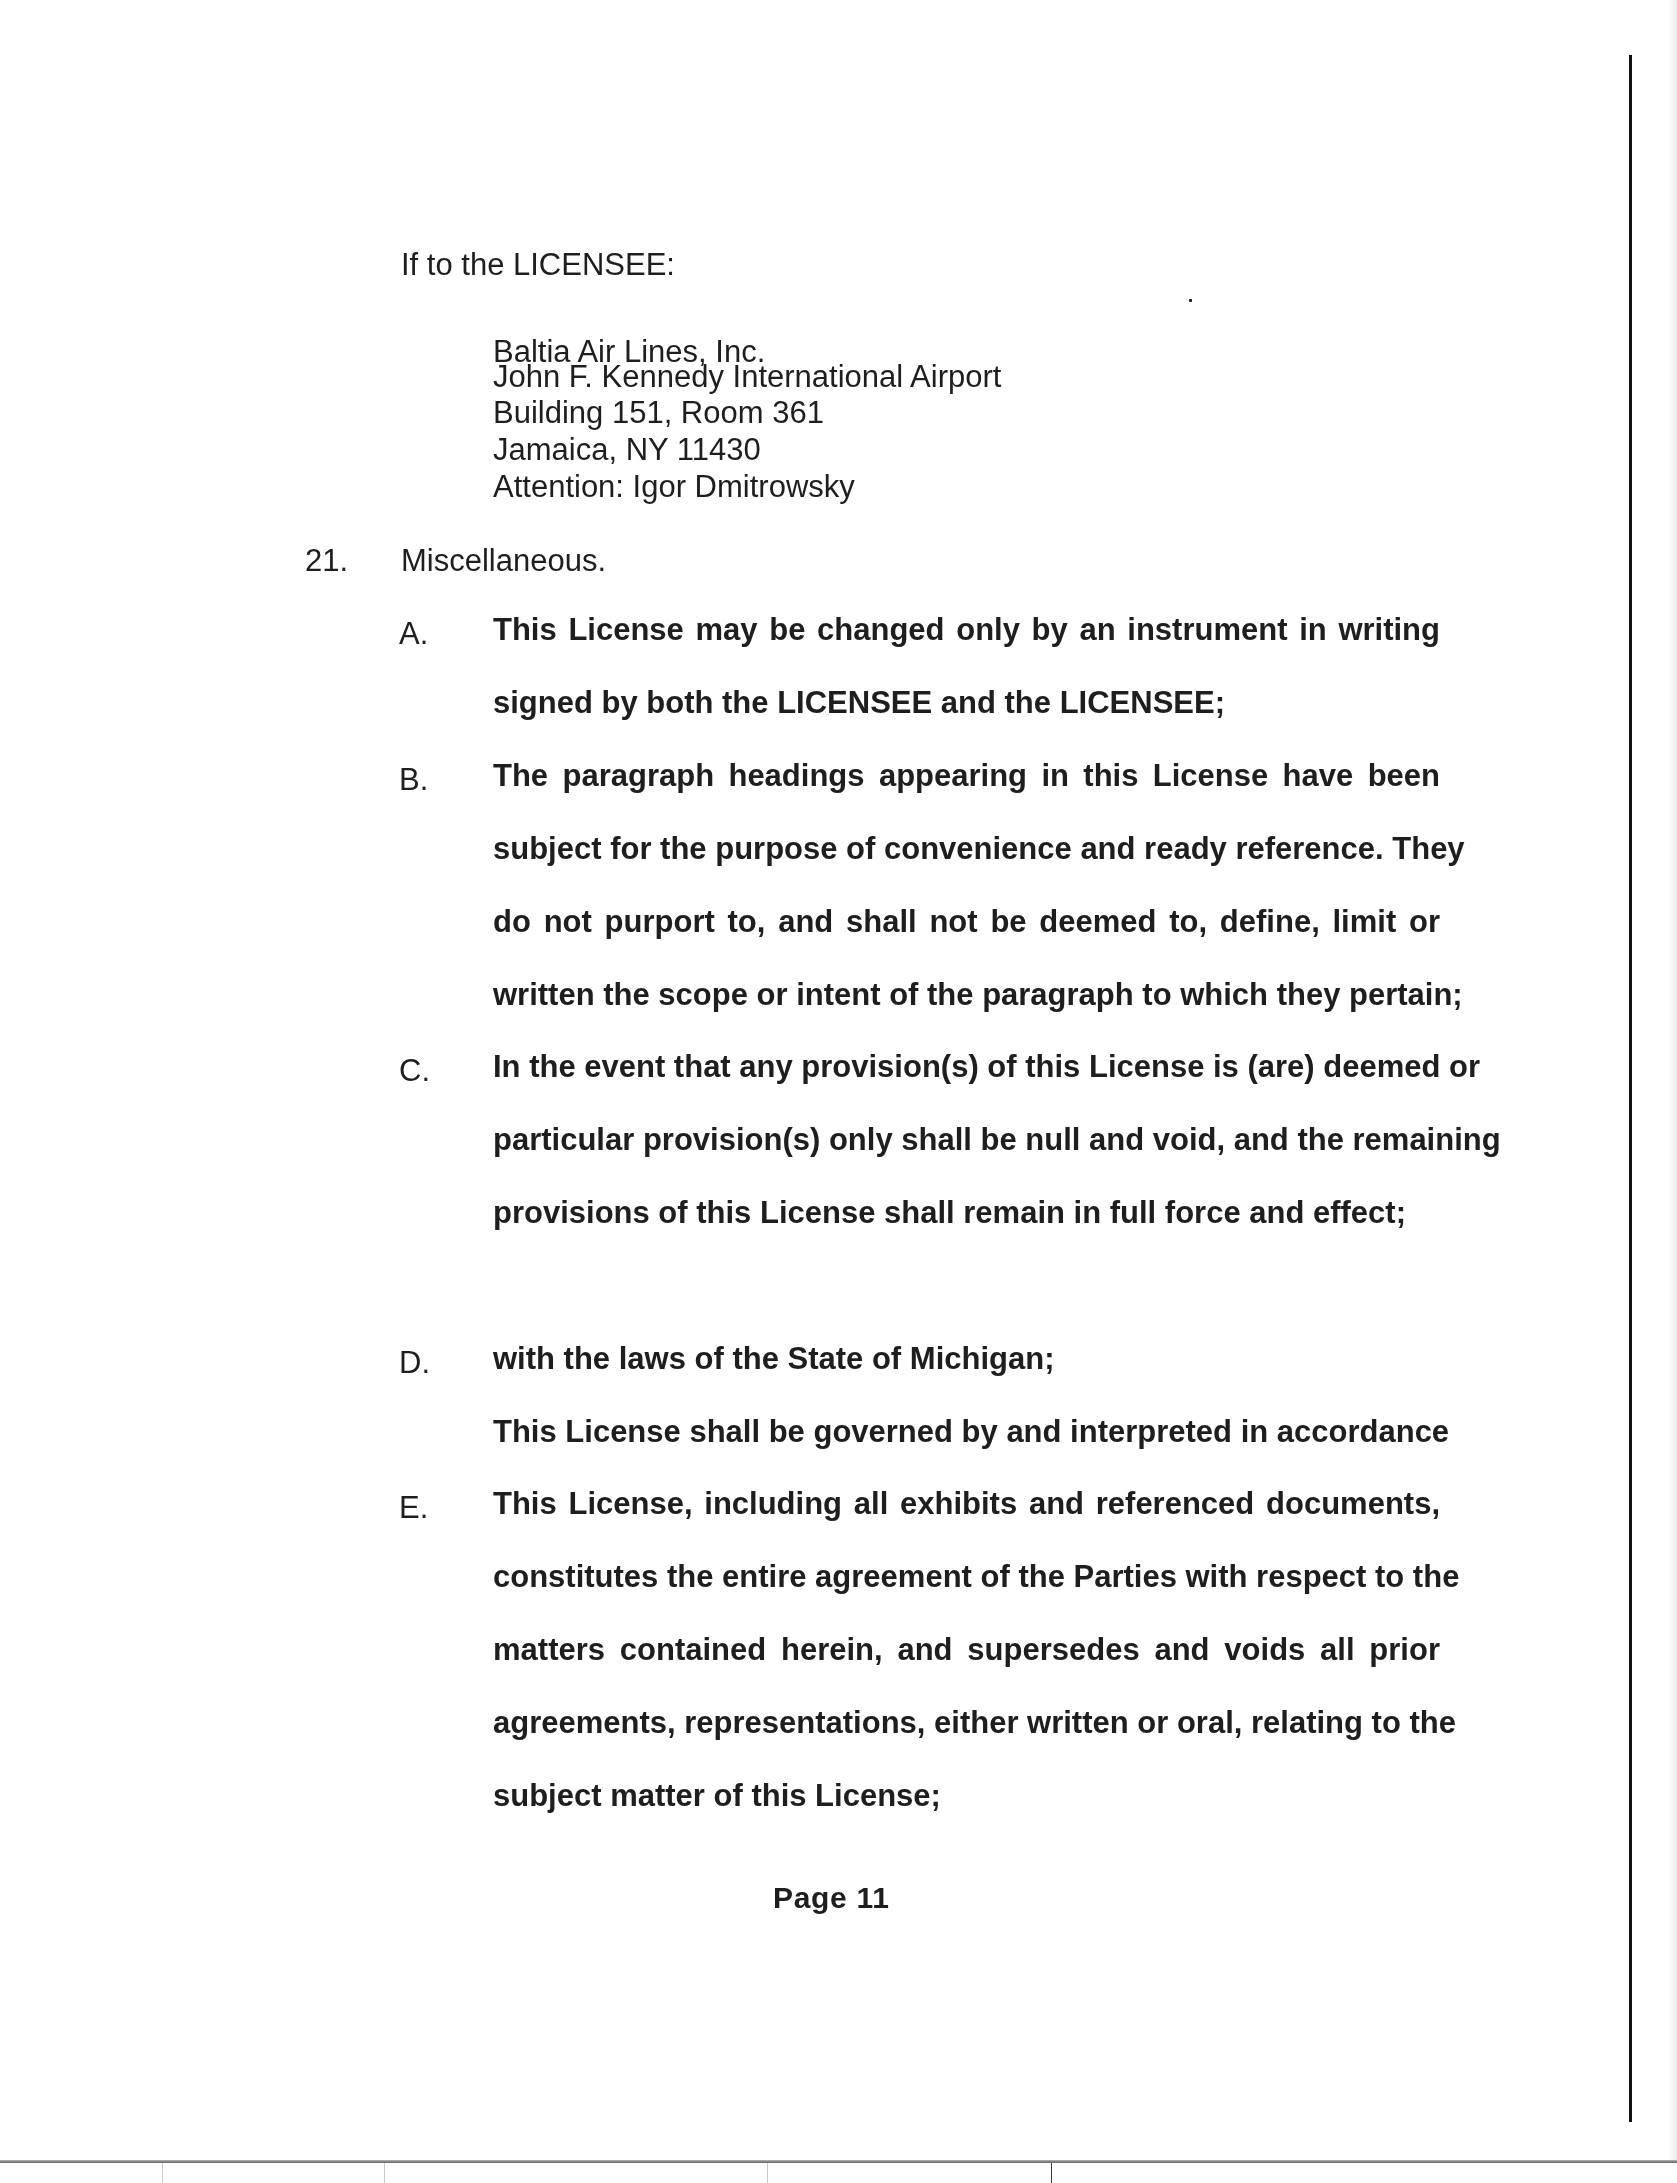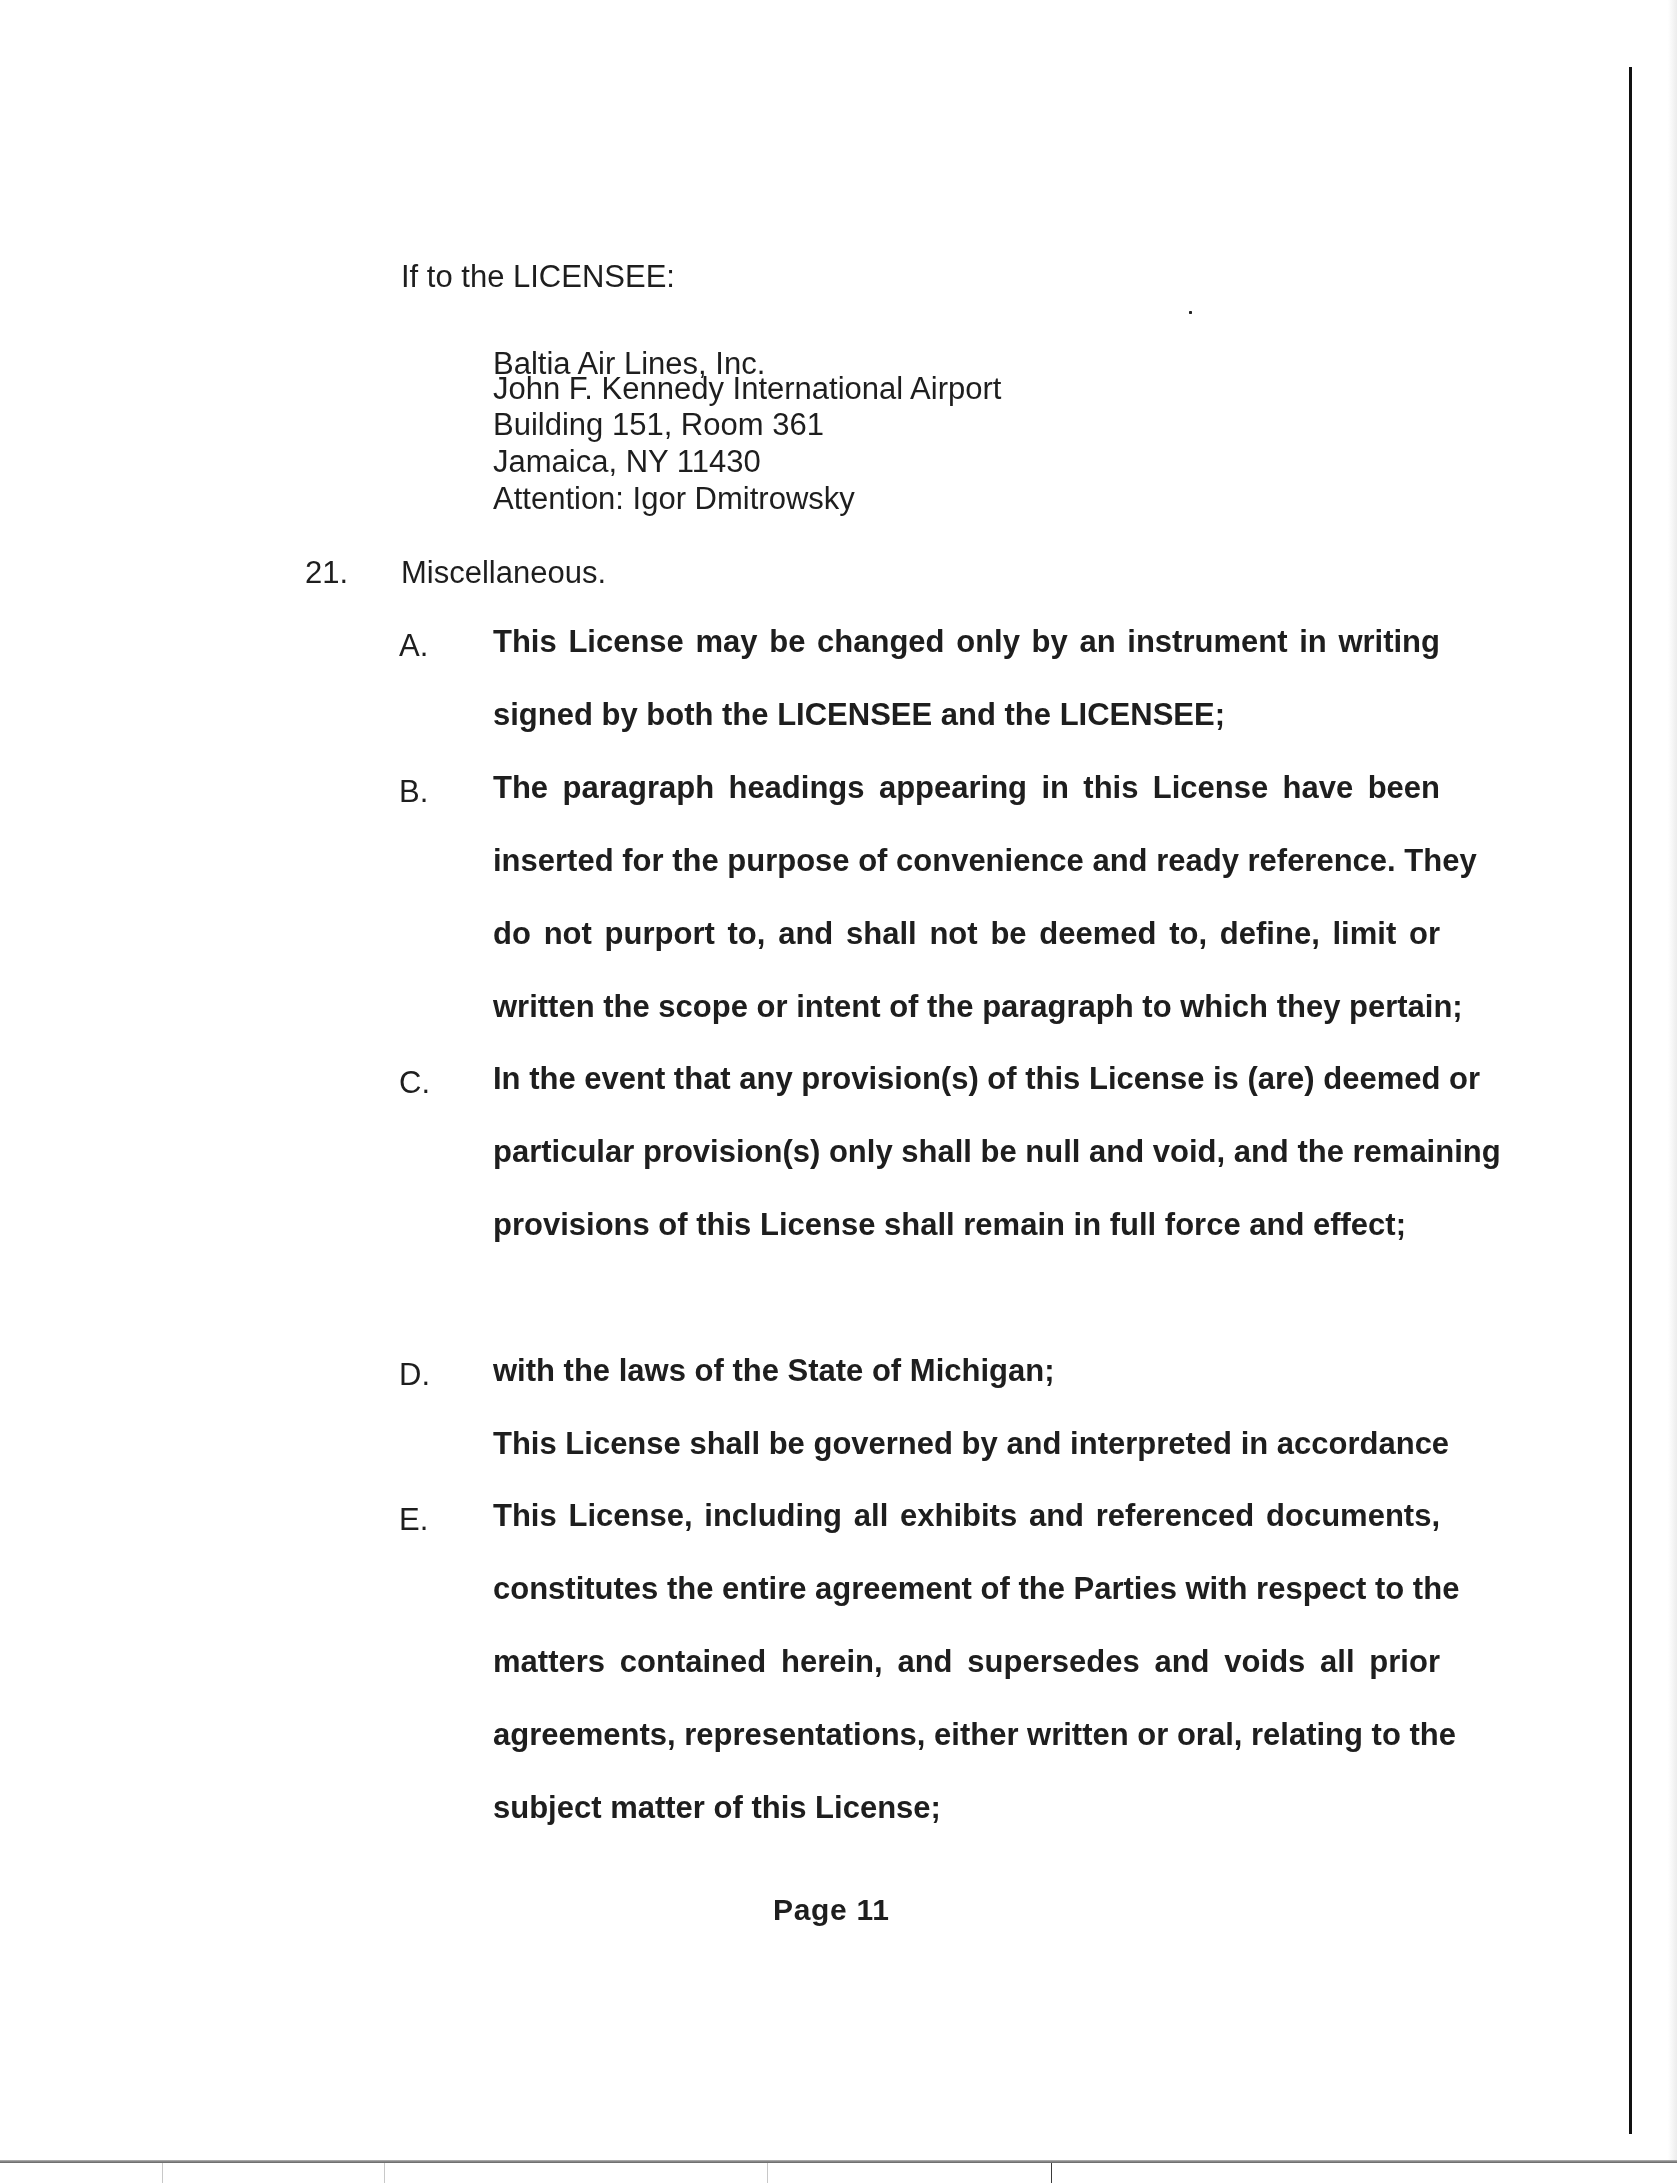--- a/index.html
+++ b/index.html
@@ -3,21 +3,20 @@
   <meta charset="utf-8">
   <style>
     html, body { margin: 0; padding: 0; background: #ffffff; }
     body {
       width: 1677px; height: 2183px; position: relative; overflow: hidden;
       font-family: "Liberation Sans", sans-serif; color: #1e1e1e;
     }
     .page {
       position: absolute; left: 0; top: 0; width: 1677px; height: 1553px;
       background: #ffffff;
-      margin-top: 12px;
     }
     .page-bottom-edge {
       position: absolute; left: 0; top: 2160px; width: 1677px; height: 4px;
       background: linear-gradient(#b8b8b8, #6a6a6a 60%, #cfcfcf);
     }
     .page-right-shadow {
       position: absolute; left: 1668px; top: 0; width: 9.2px; height: 2163px;
       background: linear-gradient(90deg, #ffffff, #ececec);
     }
     .below-area {
@@ -66,21 +65,21 @@
 
   <div class="t item-label" style="top:618px">A.</div>
   <div class="item-body" style="top:593px">
     <span class="ln">This License may be changed only by an instrument in writing</span>
     <span class="ln last">signed by both the LICENSEE and the LICENSEE;</span>
   </div>
 
   <div class="t item-label" style="top:764px">B.</div>
   <div class="item-body" style="top:739px">
     <span class="ln">The paragraph headings appearing in this License have been</span>
-    <span class="ln">inserted for the purpose of convenience and ready reference. They</span>
+    <span class="ln">subject for the purpose of convenience and ready reference. They</span>
     <span class="ln">do not purport to, and shall not be deemed to, define, limit or</span>
     <span class="ln last">written the scope or intent of the paragraph to which they pertain;</span>
   </div>
 
   <div class="t item-label" style="top:1055px">C.</div>
   <div class="item-body" style="top:1030px">
     <span class="ln">In the event that any provision(s) of this License is (are) deemed or</span>
     <span class="ln">particular provision(s) only shall be null and void, and the remaining</span>
     <span class="ln last">provisions of this License shall remain in full force and effect;</span>
   </div>

